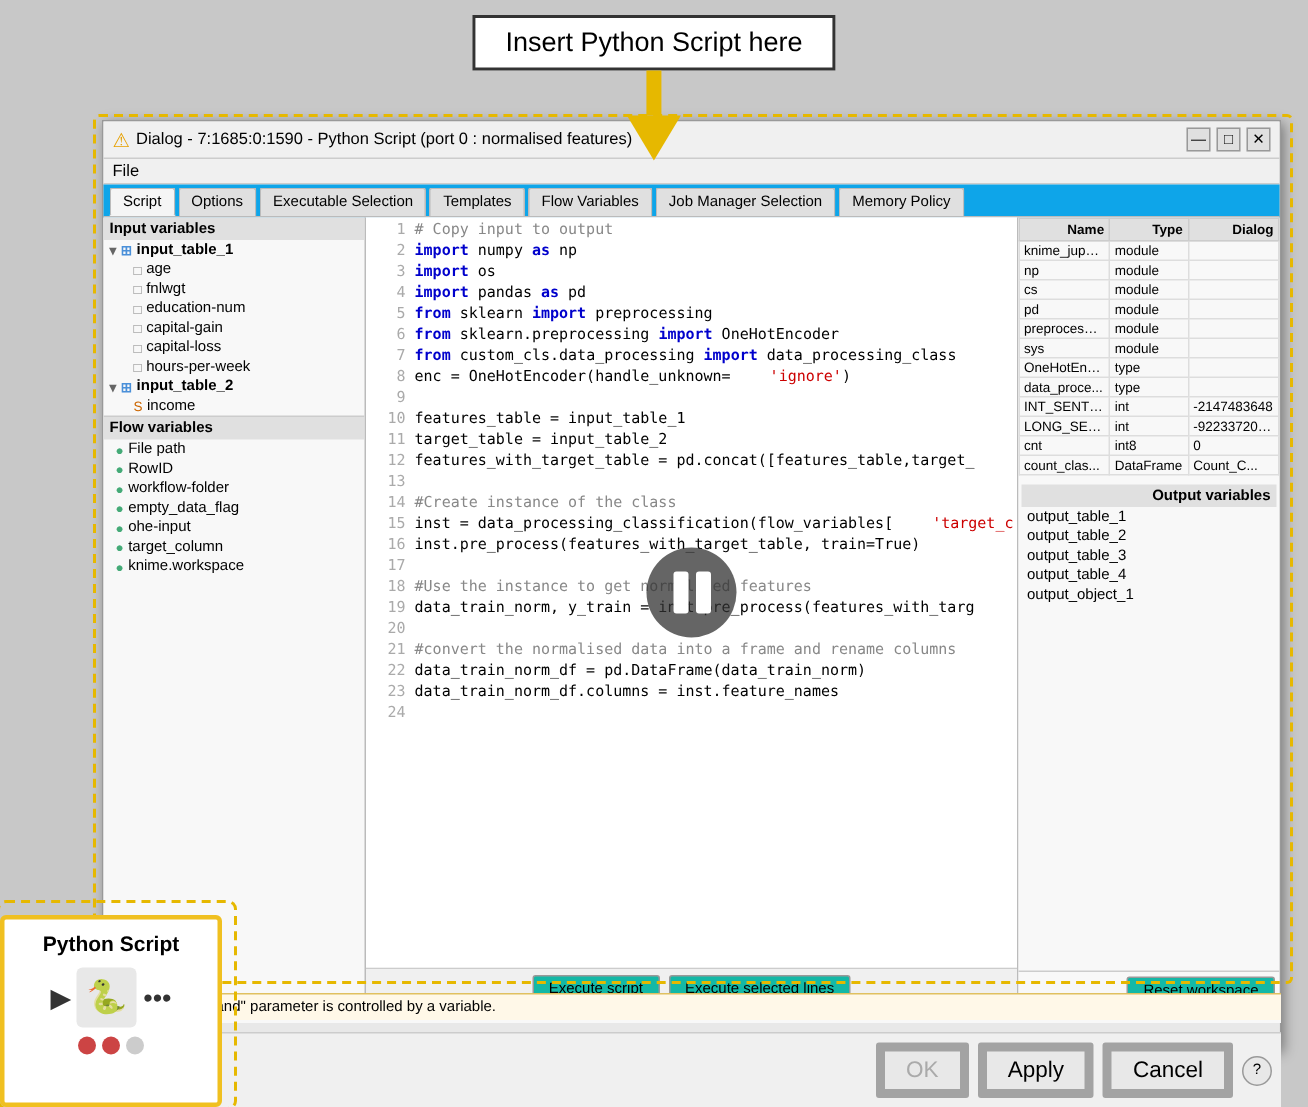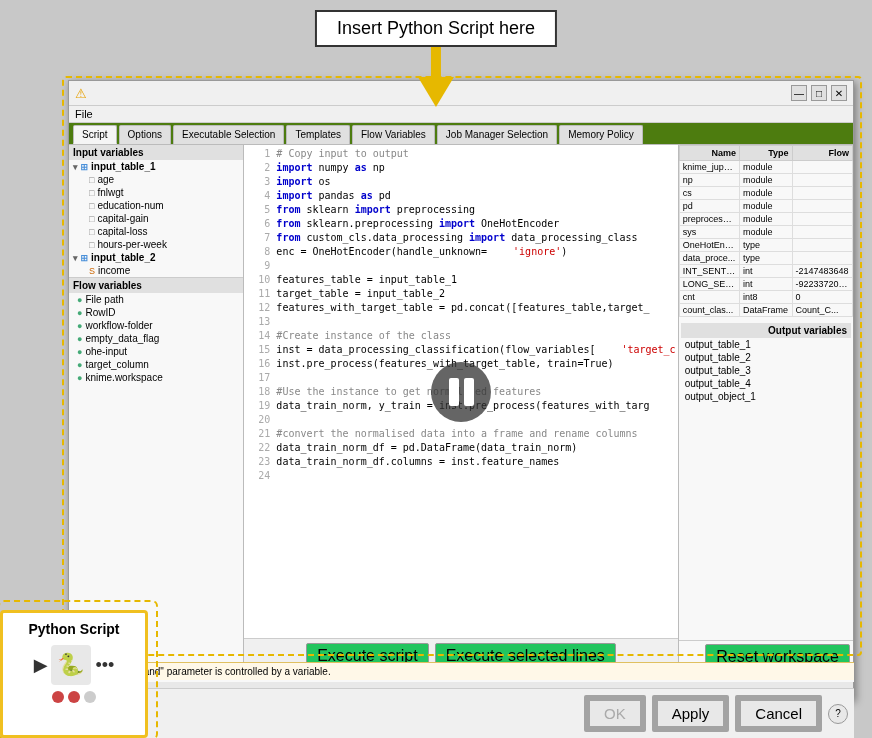--- a/index.html
+++ b/index.html
@@ -93,21 +93,21 @@
     }
     .menu-bar span {
       margin-right: 8px;
       cursor: pointer;
       font-size: 11px;
     }
 
     
     .tab-bar {
       display: flex;
-      background: #4d7c0f;
+      background: #0ea5e9;
       border-bottom: 1px solid #bbb;
       padding: 2px 4px 0;
       gap: 2px;
     }
     .tab {
       padding: 3px 8px;
       border: 1px solid #bbb;
       border-bottom: none;
       background: #e0e0e0;
       cursor: pointer;
@@ -197,23 +197,23 @@
       display: flex;
       justify-content: center;
       gap: 6px;
       padding: 4px;
       border-top: 1px solid #ccc;
       background: #f0f0f0;
     }
     .action-btn {
       padding: 3px 10px;
       border: 1px solid #999;
-      background: #22c55e;
+      background: #14b8a6;
       cursor: pointer;
-      font-size: 16px;
+      font-size: 10px;
       border-radius: 2px;
     }
 
     
     .right-panel {
       width: 200px;
       display: flex;
       flex-direction: column;
       background: #f8f8f8;
     }
@@ -417,20 +417,21 @@
   <div class="insert-label-box">Insert Python Script here</div>
   <div class="arrow-shaft"></div>
   <div class="arrow-down"></div>
 </div>
 
 <div class="dialog-window">
 
   <div class="title-bar">
     <div class="title-bar-left">
       <span class="title-warning-icon">⚠</span>
+      <span>Dialog - 7:1685:0:1590 - Python Script (port 0 : normalised features)</span>
     </div>
     <div class="title-bar-controls">
       <div class="title-btn">—</div>
       <div class="title-btn">□</div>
       <div class="title-btn">✕</div>
     </div>
   </div>
 
   <div class="menu-bar">
     <span>File</span>
@@ -595,21 +596,21 @@
       </div>
     </div>
 
     <div class="right-panel">
       <div style="overflow-y:auto; flex:1;">
         <table class="vars-table">
           <thead>
             <tr>
               <th>Name</th>
               <th>Type</th>
-              <th>Flow</th>
+              <th>Dialog</th>
             </tr>
           </thead>
           <tbody>
             <tr>
                 <td>knime_jupyter</td>
                 <td>module</td>
                 <td></td>
               </tr>
             <tr>
                 <td>np</td>

